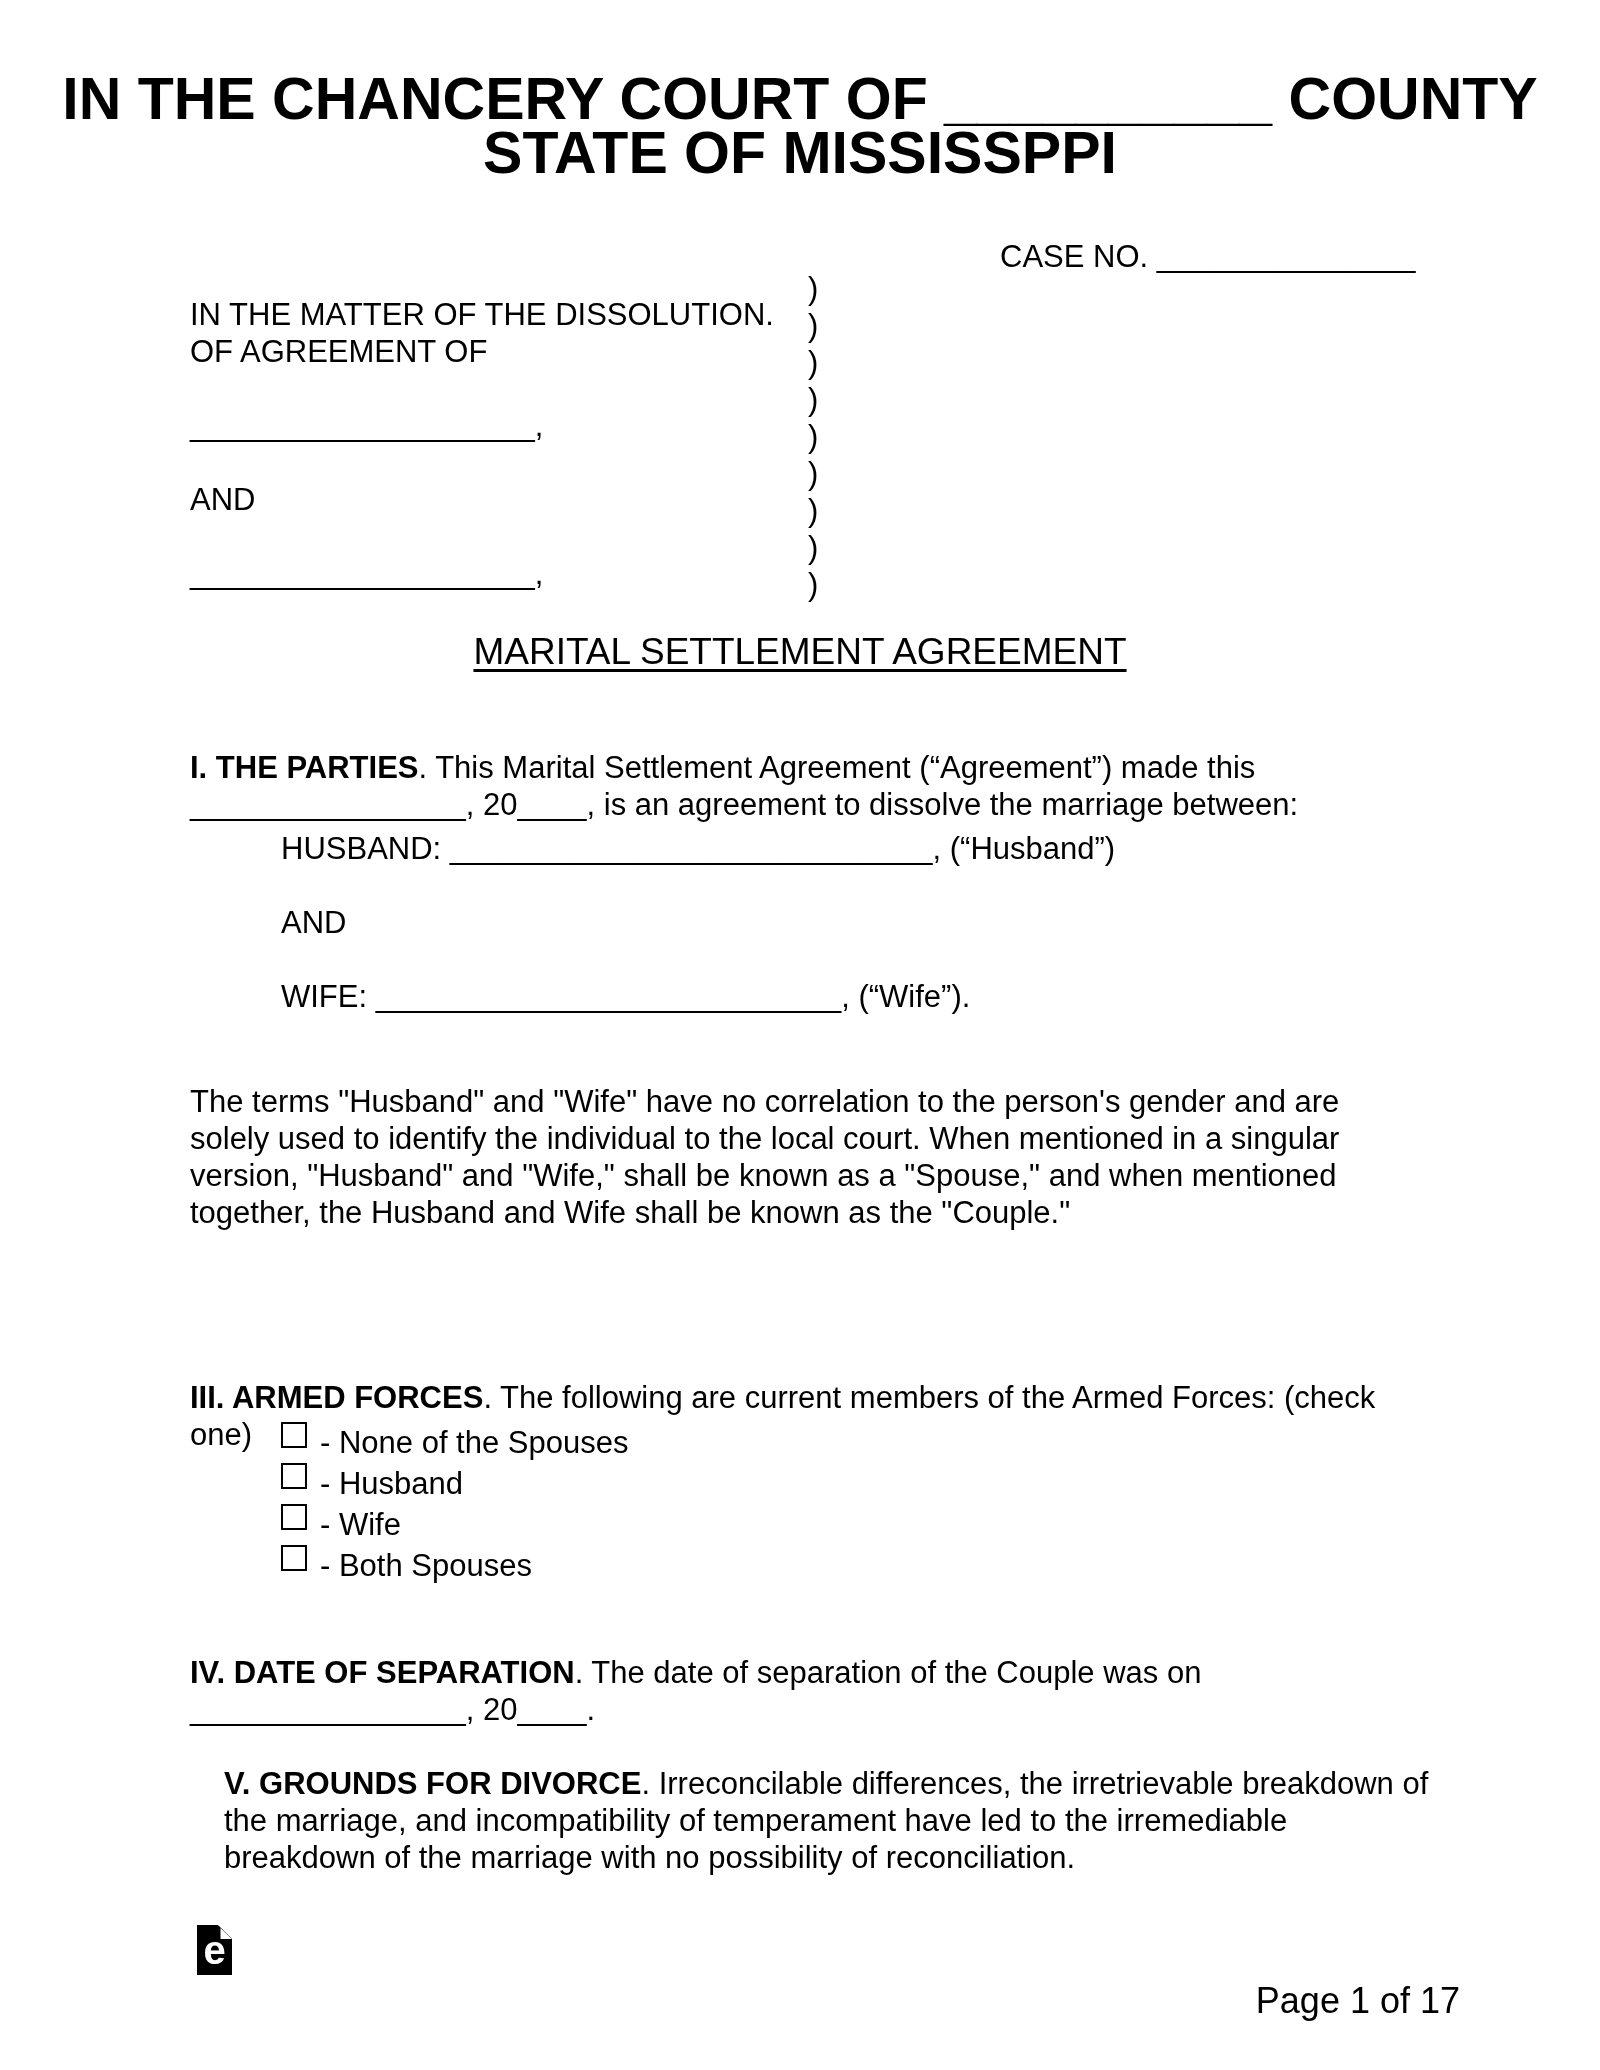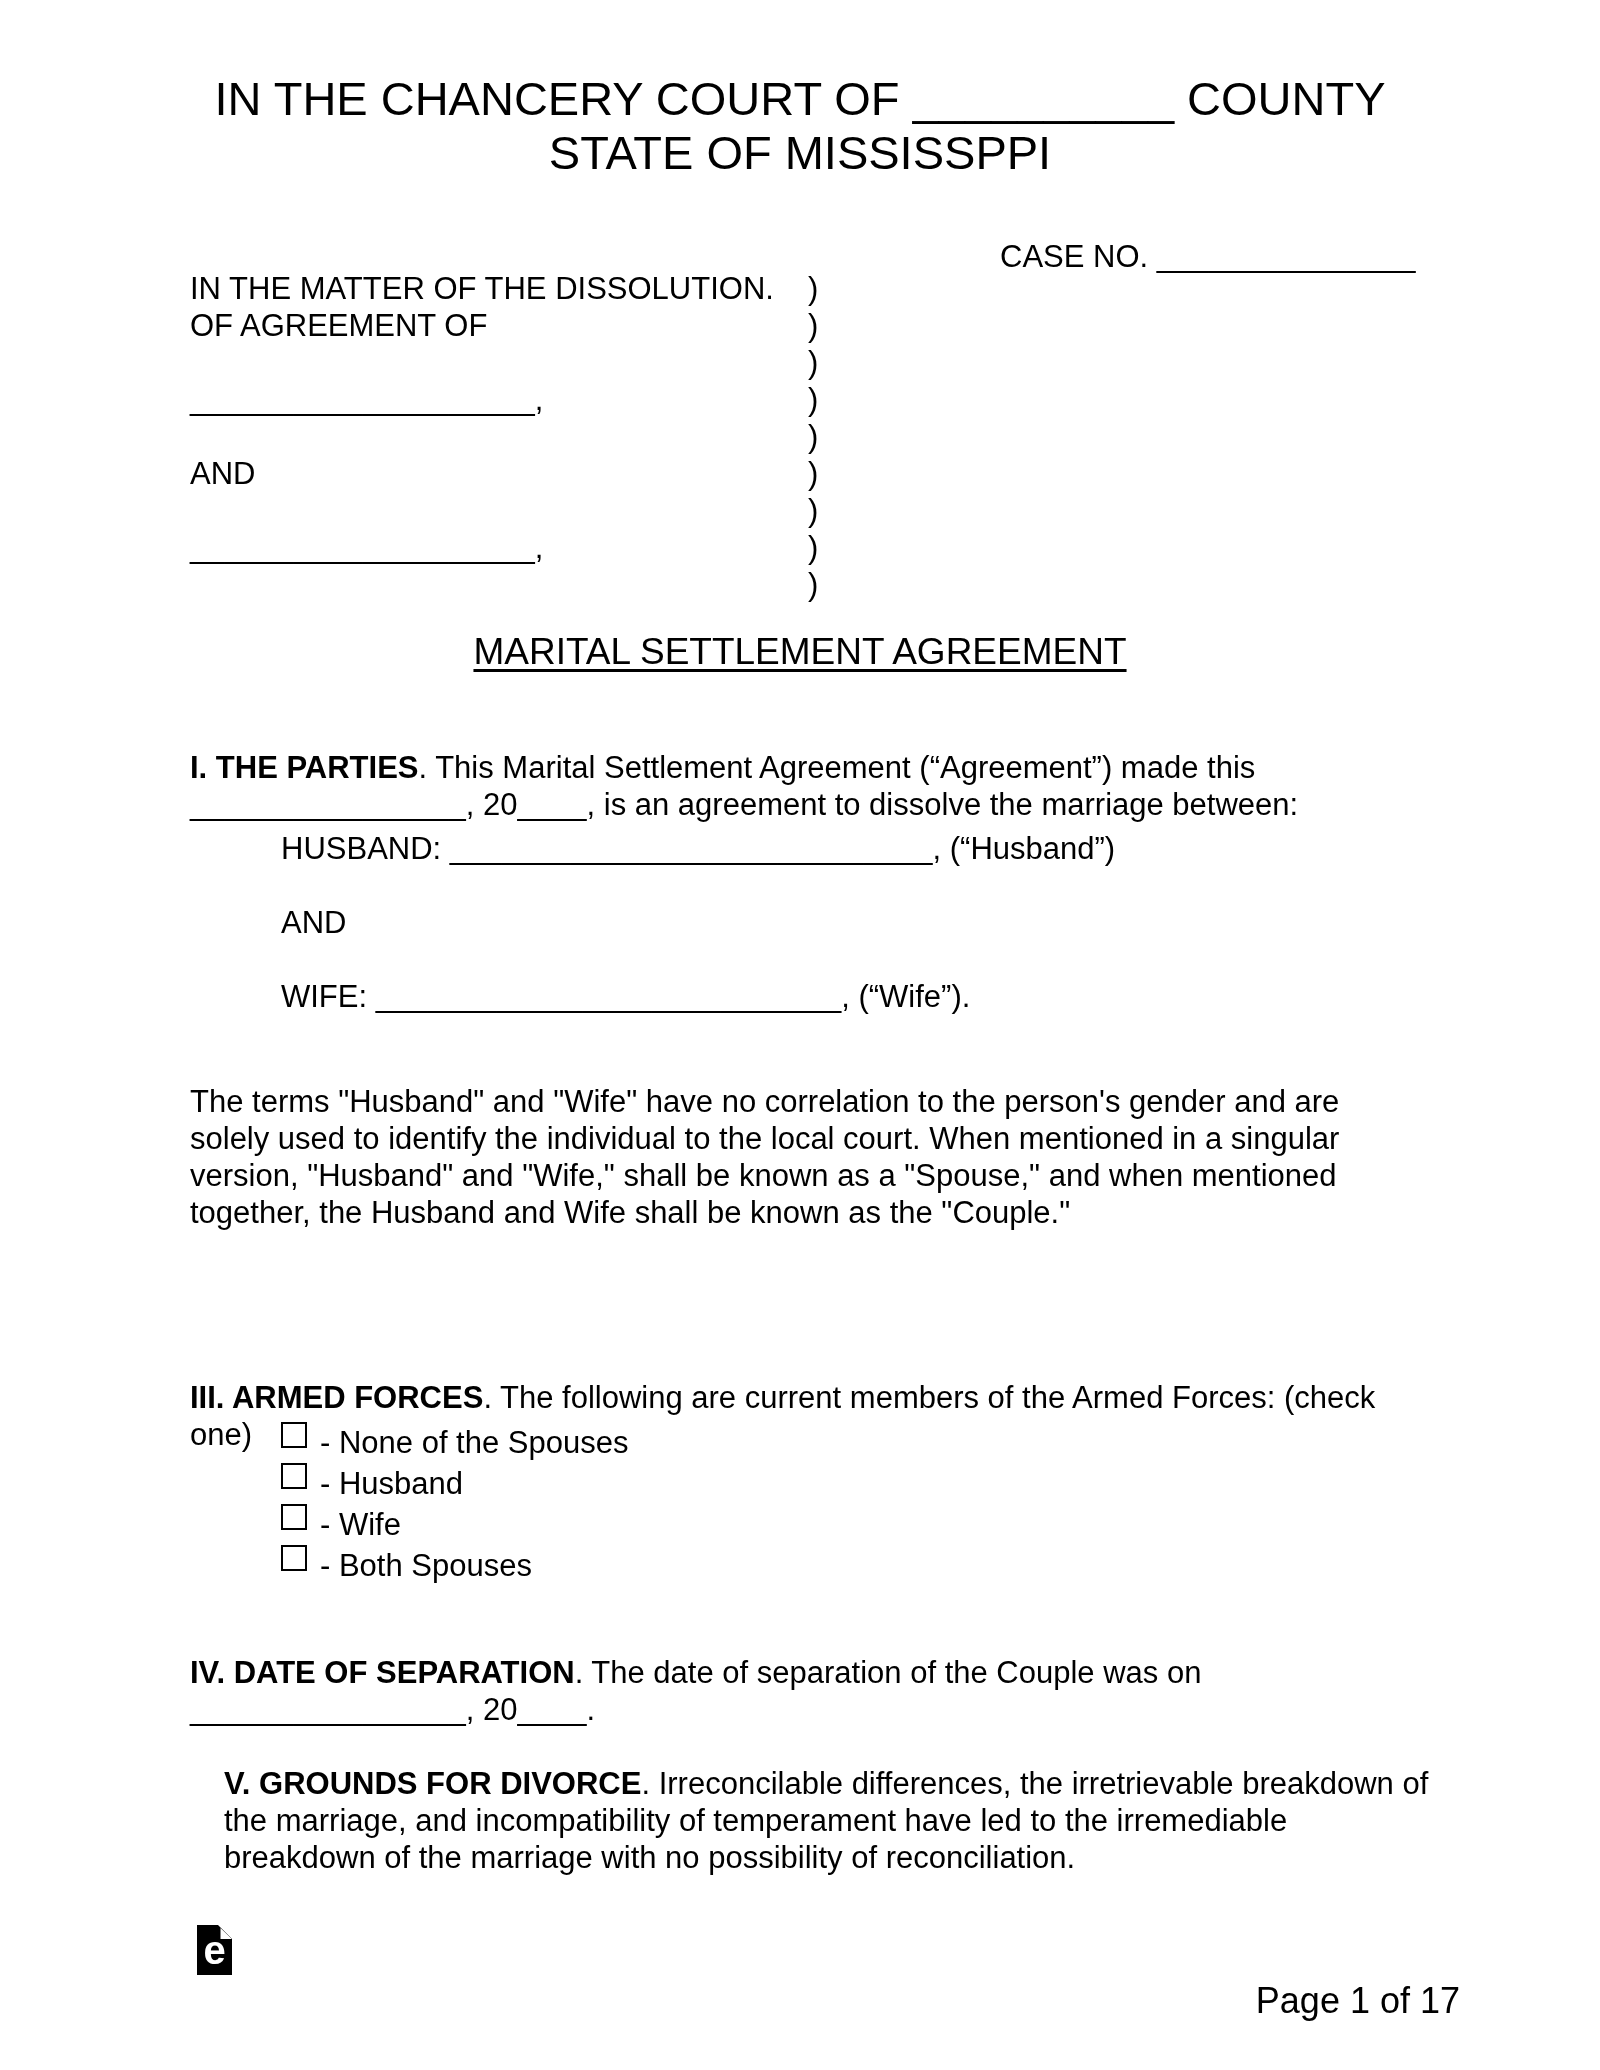--- a/index.html
+++ b/index.html
@@ -11,36 +11,36 @@
     background: #ffffff;
     font-family: "Liberation Sans", "DejaVu Sans", sans-serif;
     color: #000;
   }
   .abs { position: absolute; }
 
   
   .court-title {
     top: 72px; left: 0; width: 1600px;
     text-align: center;
-    font-weight: normal;
-    font-size: 47px;
+    font-weight: bold;
+    font-size: 59px;
     line-height: 54px;
     letter-spacing: 0px;
   }
 
   
   .case-line {
     top: 238px; left: 1000px;
     font-size: 31px; line-height: 37px;
   }
 
   
   .caption { top: 270px; left: 190px; }
   .cap-row { display: flex; height: 37px; font-size: 31px; line-height: 37px; }
-  .cap-left { width: 618px; white-space: pre; }
+  .cap-left { width: 618px; white-space: pre; margin-top: 26px; }
   .cap-paren { width: 20px; }
 
   
   .agreement-heading {
     top: 630px; left: 0; width: 1600px;
     text-align: center;
     font-size: 37px; line-height: 44px;
     font-weight: normal;
     text-decoration: underline;
     text-underline-offset: 5px;

